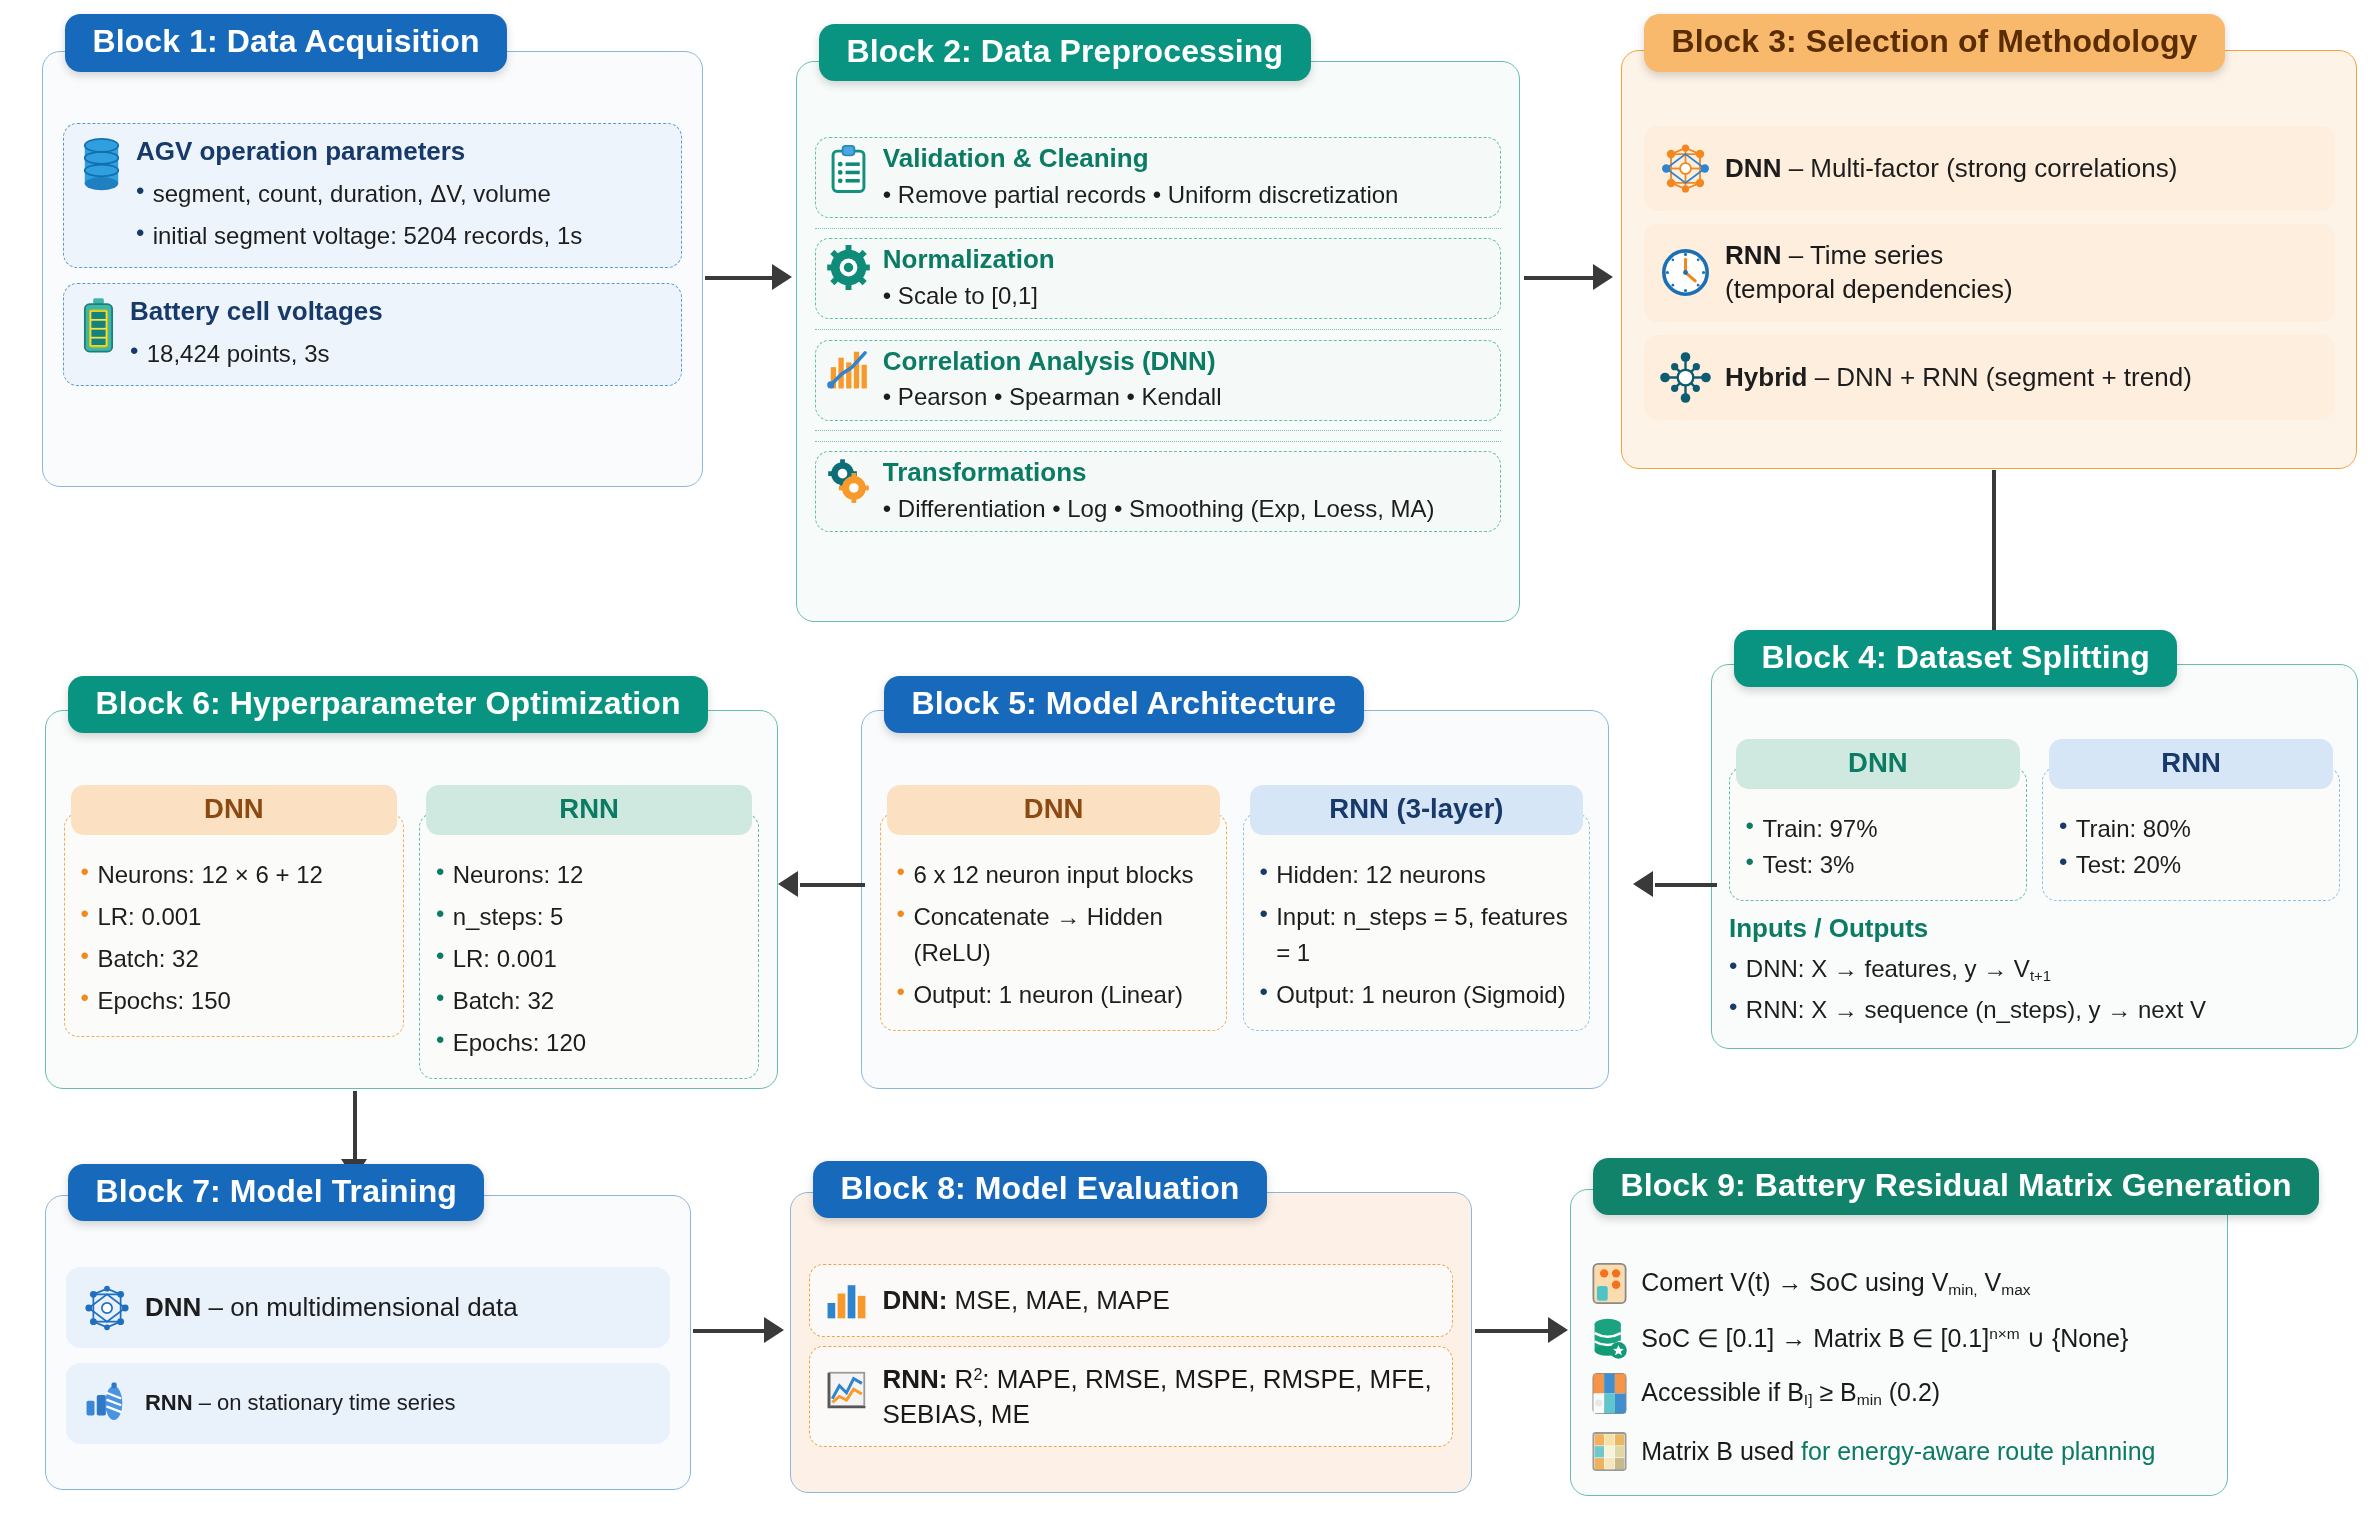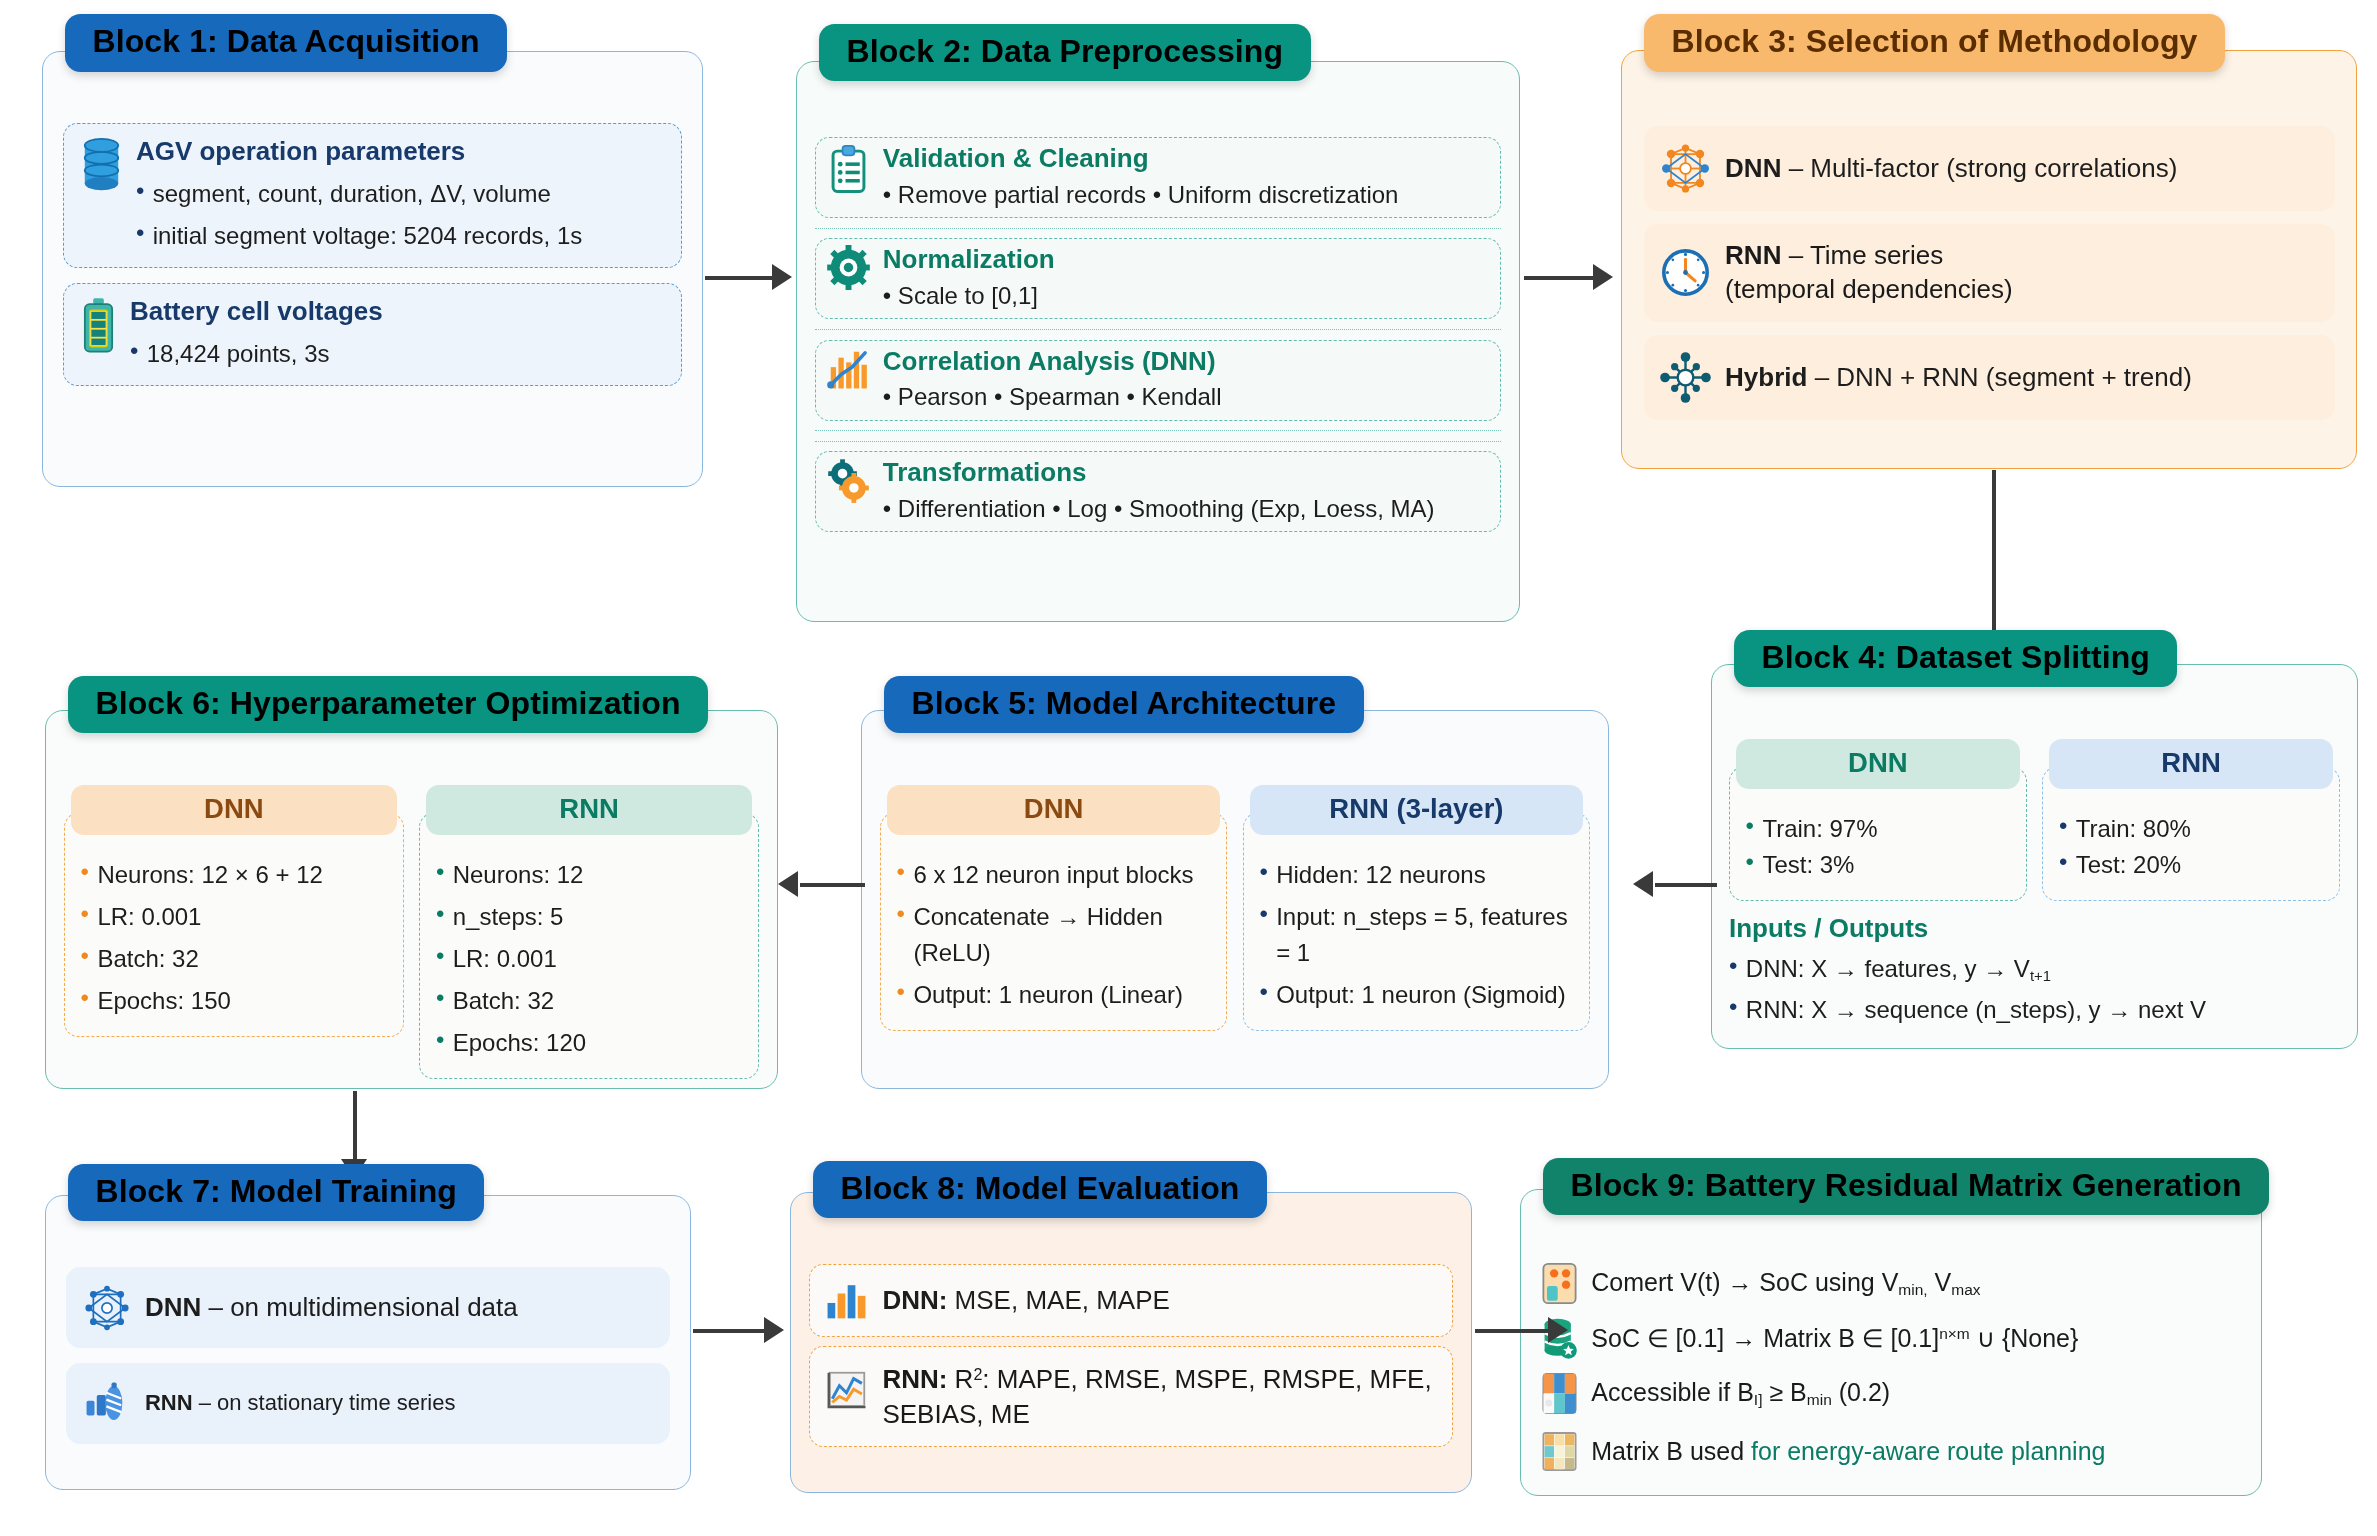--- a/index.html
+++ b/index.html
@@ -11,21 +11,21 @@
     position:relative;
     overflow:hidden;
   }
 
   
   .block { position:absolute; }
   .block-header{
     position:absolute; top:0; left:23px;
     padding:10.8px 27.5px 13px 27.5px;
     border-radius:15.6px;
-    color:#000000;
+    color:#ffffff;
     font-size:32px;
     font-weight:bold;
     letter-spacing:0.1px;
     white-space:nowrap;
     z-index:5;
     box-shadow:0 3.6px 8.4px rgba(0,0,0,.16);
     line-height:1.05;
   }
   .block-body{
     position:absolute;
@@ -674,21 +674,21 @@
       </div>
     </div>
   </div>
 </div>
 
 <div class="arrow" style="left:1475px; top:1316px; width:99px; height:30px;">
   <div class="ah" style="left:0; top:13px; width:75px;"></div>
   <div class="tri-r" style="left:73px; top:1.2px;"></div>
 </div>
 
-<div class="block" style="left:1520px; top:1158px; width:742px; height:338px;text-decoration:underline;">
+<div class="block" style="left:1570px; top:1158px; width:658px; height:338px;text-decoration:underline;">
   <div class="block-header hdr-green2">Block 9: Battery Residual Matrix Generation</div>
   <div class="block-body body-green2" style="top:31px; padding:72px 20.3px 15.6px 20.3px;">
 
     <div class="rowc" style="margin-bottom:12px;">
       <span class="ic">
         <svg width="37" height="43" viewBox="0 0 62 72">
           <rect x="4" y="3" width="54" height="66" rx="8" fill="#fbdcae" stroke="#8a8a8a" stroke-width="3"></rect>
           <circle cx="22" cy="19" r="7" fill="#f4701c"></circle>
             <circle cx="42" cy="19" r="7" fill="#f4701c"></circle>
           <circle cx="42" cy="38" r="7" fill="#f4701c"></circle>

